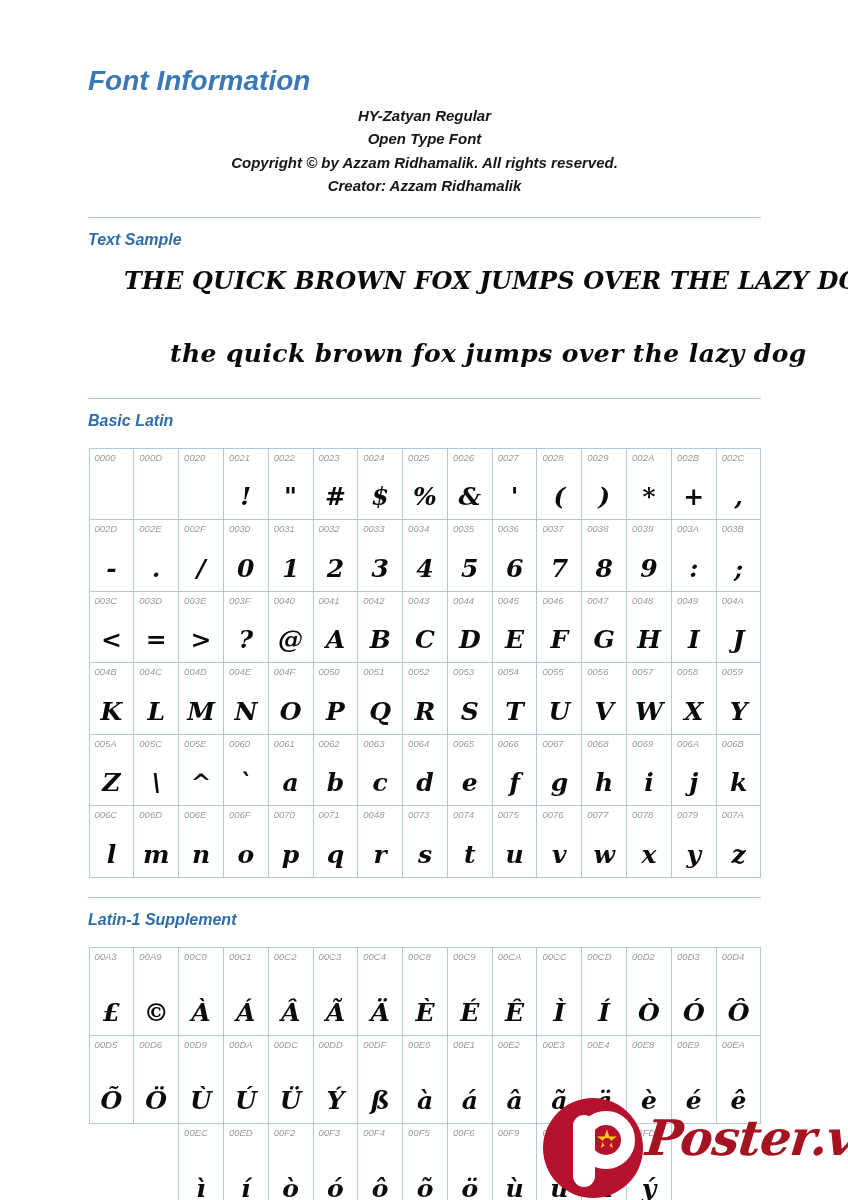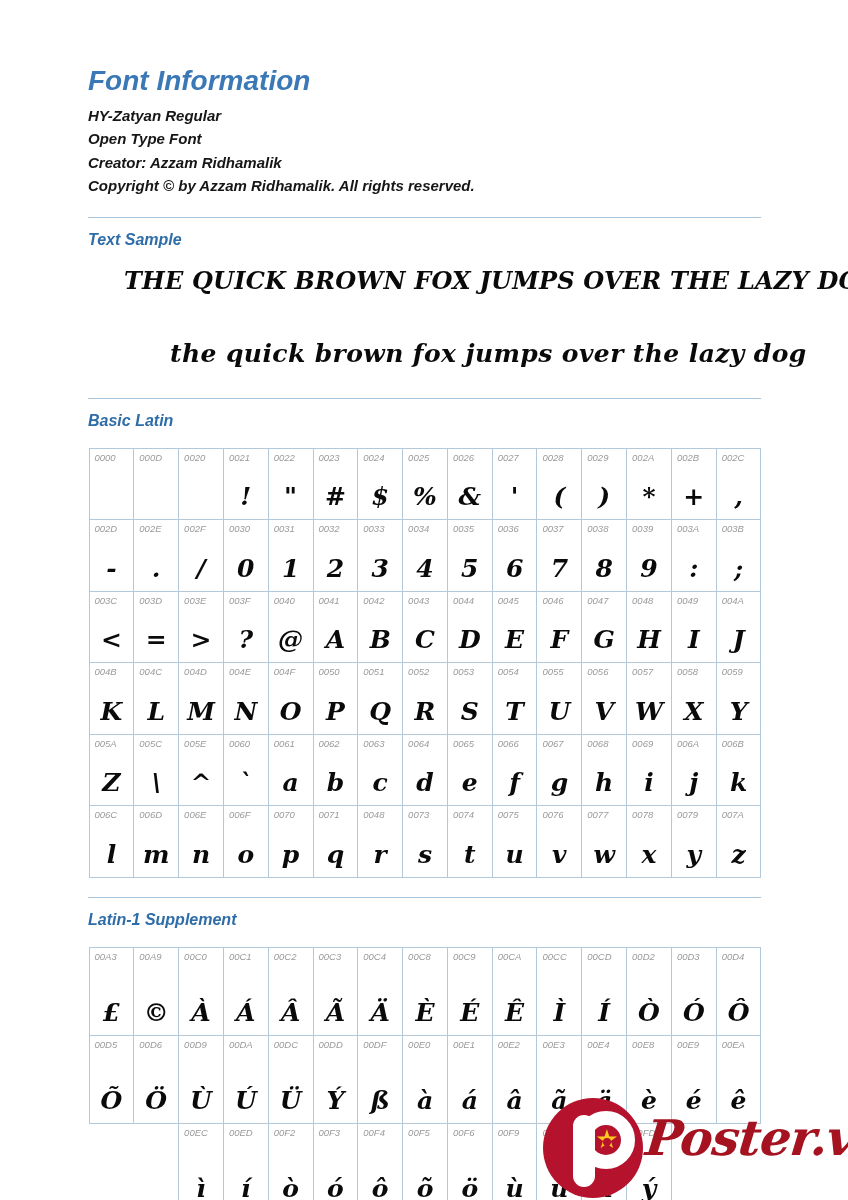--- a/index.html
+++ b/index.html
@@ -15,21 +15,21 @@
   .content { position:absolute; left:88px; top:0; width:673px;font-style:italic; }
 
   .title {
     margin-top:64px;
     font-size:28px; line-height:34px;
     font-weight:bold;
     color:#3a78b6;
     letter-spacing:0;
   }
   .info { margin-top:6px; }
-  .info p { font-size:15px; line-height:23.4px; font-weight:bold; color:#161616; }
+  .info p { font-size:15px; line-height:23.4px; font-weight:bold; color:#161616;text-align:center; }
 
   .rule { height:1px; background:#a9c6dc; width:100%; }
   .rule-1 { margin-top:19px; }
   .rule-2 { margin-top:29px; }
   .rule-3 { margin-top:20px; }
 
   .sec-heading {
     margin-top:11px;
     font-size:16px; line-height:22px;
     font-weight:bold;
@@ -110,22 +110,22 @@
 <body>
 
 <div class="page">
   <div class="content">
 
     <h1 class="title">Font Information</h1>
 
     <div class="info">
       <p>HY-Zatyan Regular</p>
       <p>Open Type Font</p>
+      <p>Copyright © by Azzam Ridhamalik. All rights reserved.</p>
       <p>Creator: Azzam Ridhamalik</p>
-      <p>Copyright © by Azzam Ridhamalik. All rights reserved.</p>
     </div>
 
     <div class="rule rule-1"></div>
 
     <h2 class="sec-heading">Text Sample</h2>
 
     <div class="sample-font sample-upper">THE QUICK BROWN FOX JUMPS OVER THE LAZY DOG</div>
     <div class="sample-font sample-lower">the quick brown fox jumps over the lazy dog</div>
 
     <div class="rule rule-2"></div>

